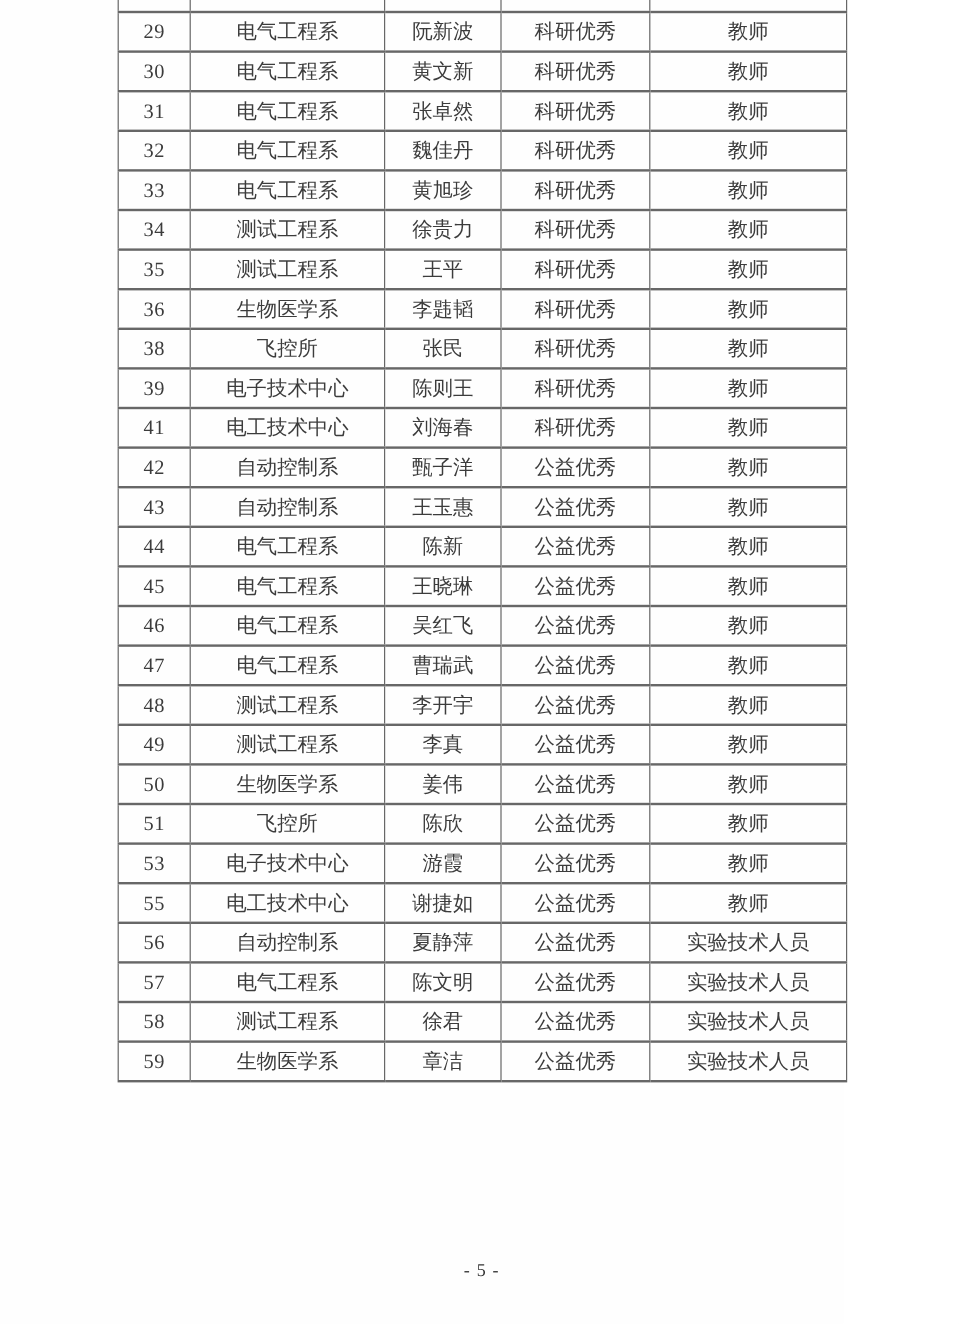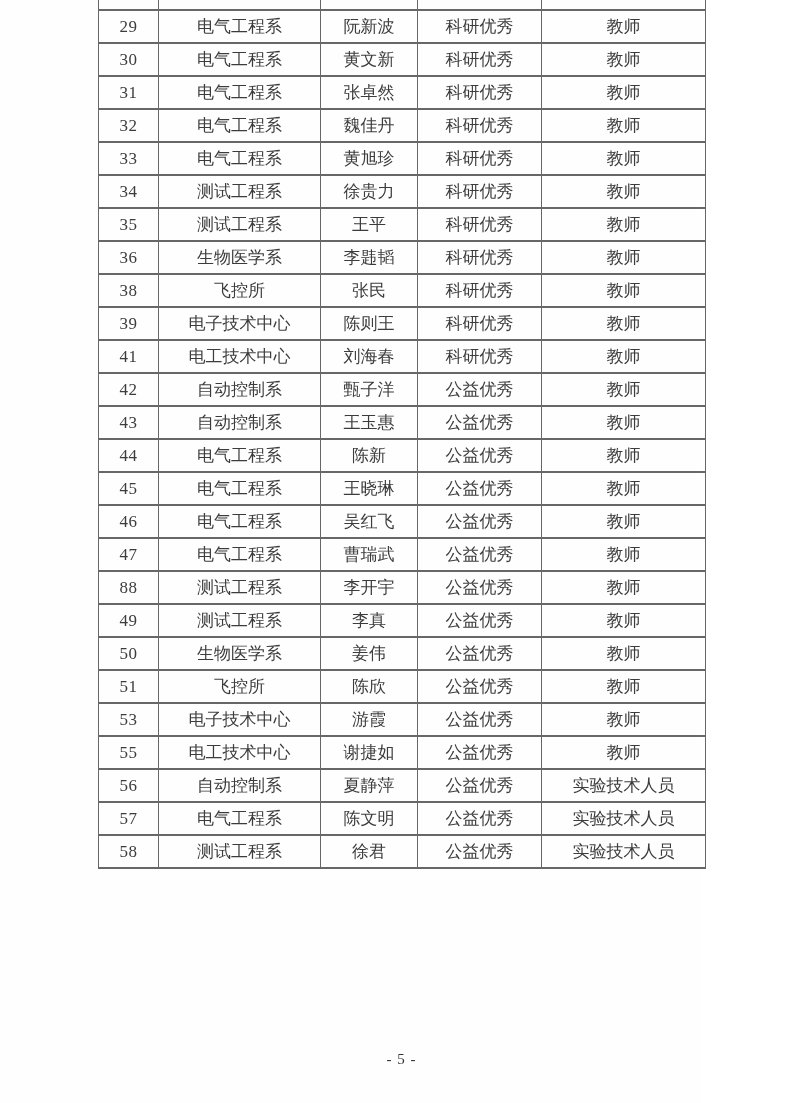--- a/index.html
+++ b/index.html
@@ -200,21 +200,21 @@
     <td class="c-role">教师</td>
   </tr>
         <tr>
     <td class="c-no">47</td>
     <td class="c-dept">电气工程系</td>
     <td class="c-name">曹瑞武</td>
     <td class="c-award">公益优秀</td>
     <td class="c-role">教师</td>
   </tr>
         <tr>
-    <td class="c-no">88</td>
+    <td class="c-no">48</td>
     <td class="c-dept">测试工程系</td>
     <td class="c-name">李开宇</td>
     <td class="c-award">公益优秀</td>
     <td class="c-role">教师</td>
   </tr>
         <tr>
     <td class="c-no">49</td>
     <td class="c-dept">测试工程系</td>
     <td class="c-name">李真</td>
     <td class="c-award">公益优秀</td>
@@ -262,18 +262,25 @@
     <td class="c-award">公益优秀</td>
     <td class="c-role">实验技术人员</td>
   </tr>
         <tr>
     <td class="c-no">58</td>
     <td class="c-dept">测试工程系</td>
     <td class="c-name">徐君</td>
     <td class="c-award">公益优秀</td>
     <td class="c-role">实验技术人员</td>
   </tr>
+        <tr>
+    <td class="c-no">59</td>
+    <td class="c-dept">生物医学系</td>
+    <td class="c-name">章洁</td>
+    <td class="c-award">公益优秀</td>
+    <td class="c-role">实验技术人员</td>
+  </tr>
       </tbody>
   </table>
 
   <div class="footer">- 5 -</div>
 
 </div>
 
 </body></html>

